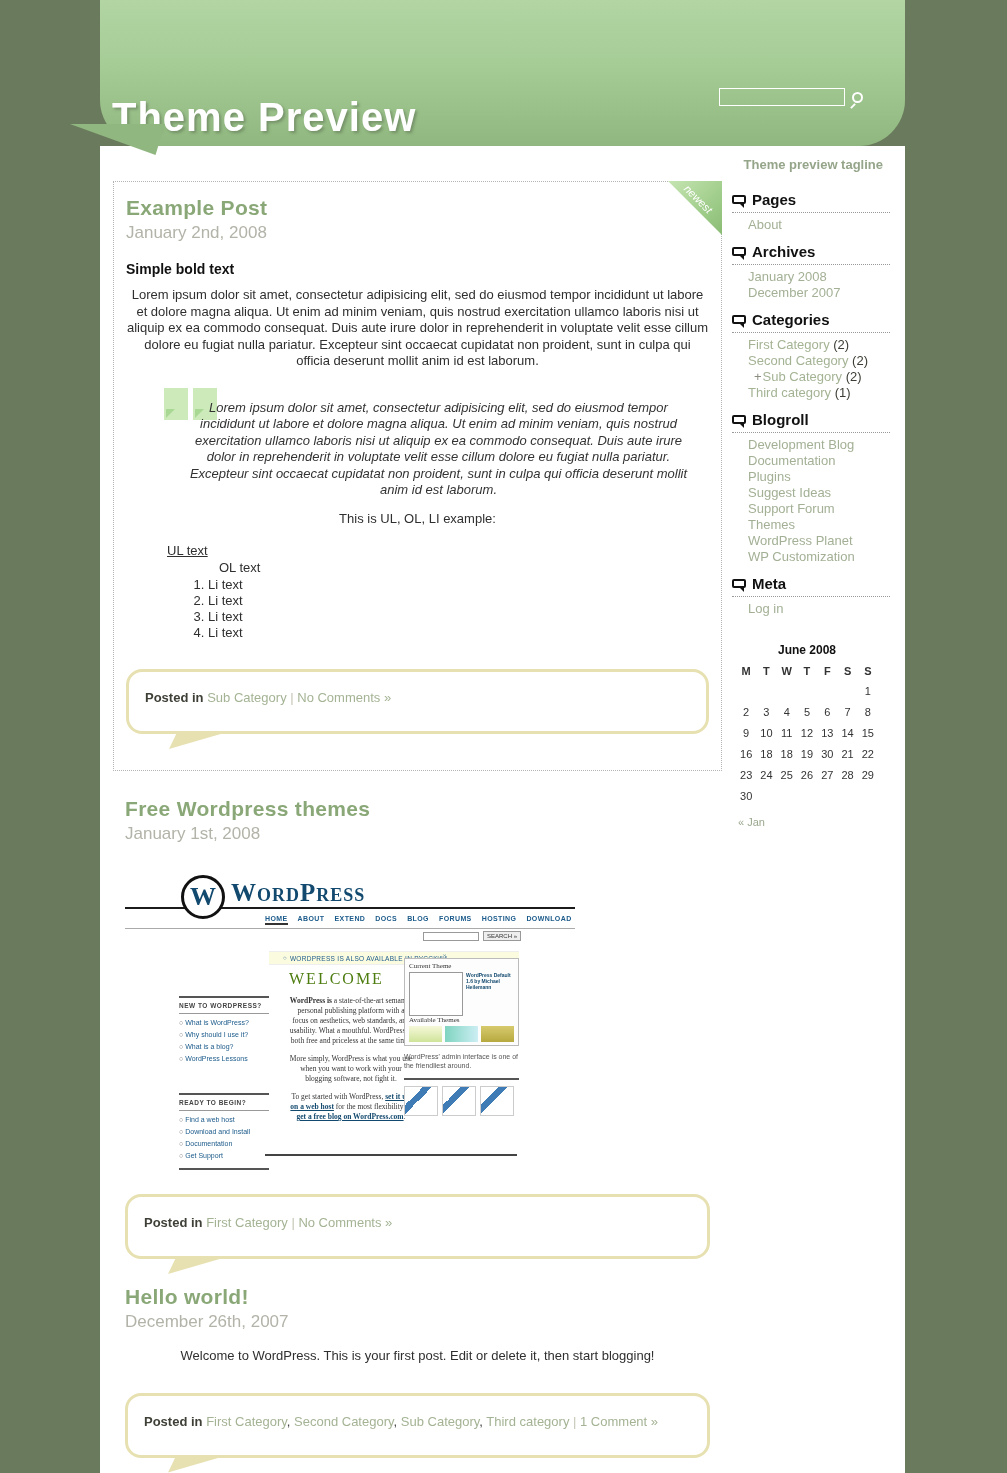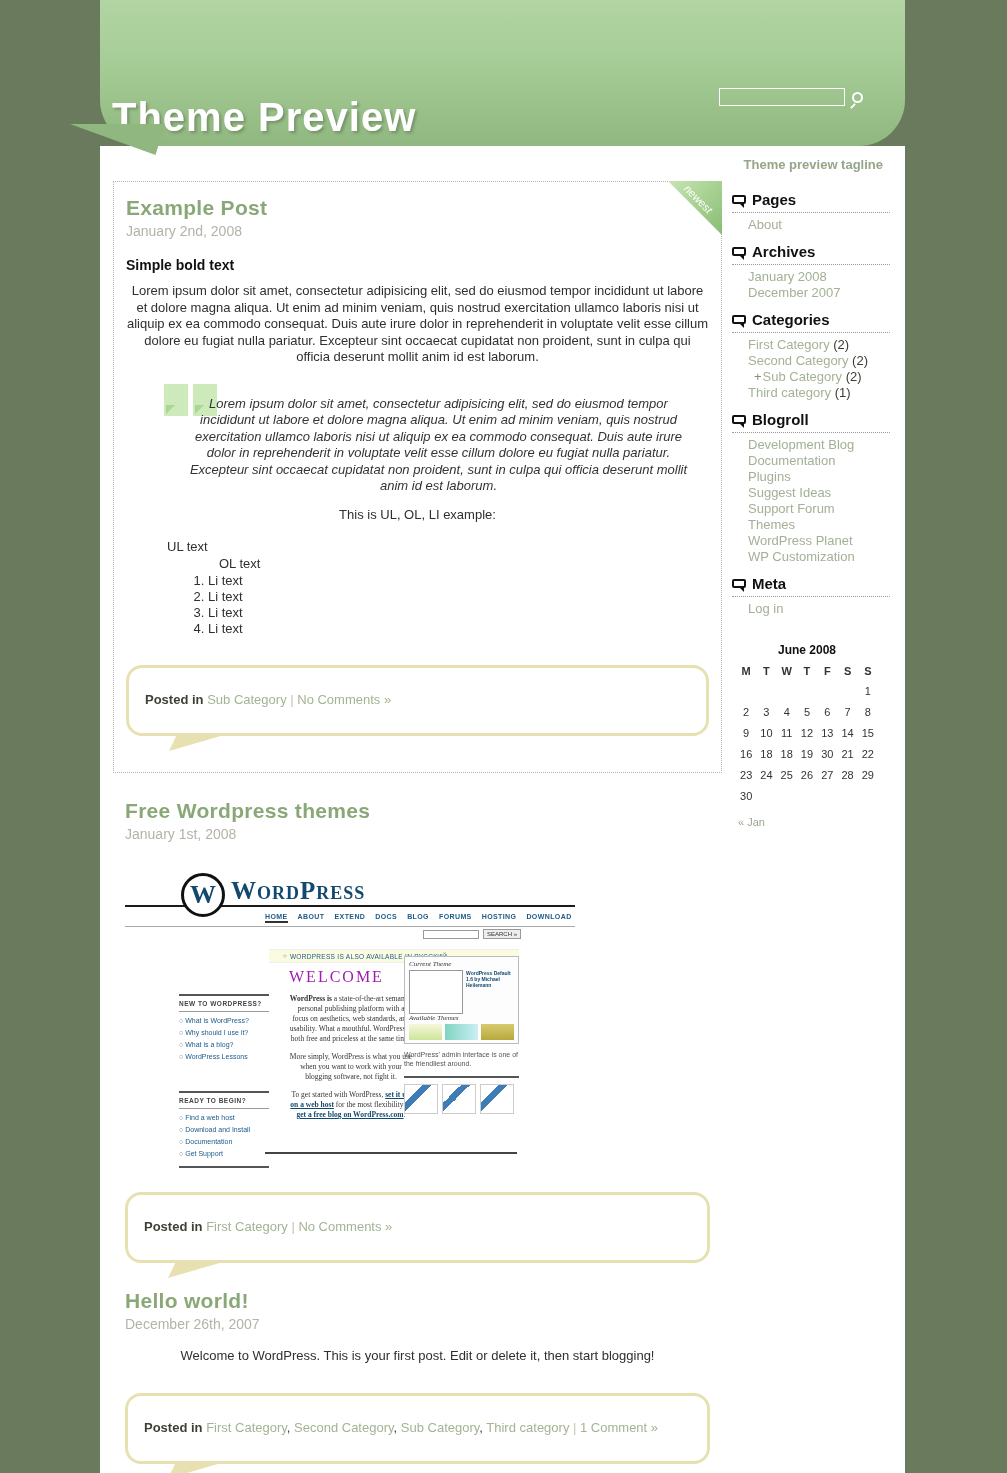--- a/index.html
+++ b/index.html
@@ -40,50 +40,50 @@
 
   
   .content { background:#fff; display:flex; padding:4px 0 40px 13px; flex:1; }
   .main { width:609px; }
   .sidebar { width:158px; margin-left:10px; padding-top:0; }
 
   
   .post { padding:0 12px; margin-top:26px; position:relative; }
   .post.bordered { border:1px dotted #b4b4b4; padding:12px 12px 10px; margin-top:0; }
   .post-title { margin:2px 0 3px; font-size:21px; color:#8aa877; letter-spacing:.3px; }
-  .post-date { font-size:14px; color:#b3b3a9; margin-bottom:16px; }
+  .post-date { font-size:17px; color:#b3b3a9; margin-bottom:16px; }
   .post p { font-size:13px; line-height:16.5px; color:#2f2f2f; margin:9px 0;text-align:center; }
   .bold-heading { font-size:14px; color:#111; margin:18px 0 10px; }
   .content a { text-decoration:none; }
   .green-link { color:#a4b394; cursor:pointer; }
 
   
   .ribbon {
     position:absolute; top:-1px; right:-1px; width:54px; height:54px;
     background:linear-gradient(135deg,#c6e5b2 0%,#a3cf8e 55%,#8abc75 100%);
     clip-path:polygon(0 0,100% 0,100% 100%);
   }
   .ribbon span { position:absolute; left:13px; top:12px; transform:rotate(45deg); color:#fff; font-style:italic; font-size:11px; }
 
   
   .bquote { position:relative; margin:30px 18px 12px 60px; }
   .quote-icon { position:absolute; left:-22px; top:-12px; z-index:0; }
   .quote-icon i { display:inline-block; width:24px; height:32px; background:#cdeaba; margin-right:5px; position:relative; }
   .quote-icon i::after { content:""; position:absolute; left:2px; bottom:2px; width:0; height:0; border-top:9px solid #a9d794; border-right:9px solid transparent; }
   .bquote p { position:relative; z-index:1; margin:0; font-style:italic; color:#333; }
 
-  .ul-text { margin:16px 0 2px 41px; font-size:13px; color:#2f2f2f; }
+  .ul-text { margin:16px 0 2px 41px; font-size:13px; color:#2f2f2f;text-decoration:underline; }
   .ol-sub  { margin:2px 0 2px 93px; font-size:13px; color:#2f2f2f; }
   .li-list { margin:2px 0 0 64px; padding-left:18px; }
   .li-list li { font-size:13px; line-height:16px; color:#2f2f2f; }
 
   
   .posted {
     position:relative; margin:28px 0 26px; border:3px solid #e7e1b2; border-radius:16px;
-    padding:24px 16px 26px; font-size:13px; color:#3f3f37; background:#fff;
+    padding:18px 16px 26px; font-size:13px; color:#3f3f37; background:#fff;
   }
   .posted-tail { position:absolute; left:40px; bottom:-18px; width:62px; height:18px; background:#e7e1b2; clip-path:polygon(0 100%,14% 0,100% 0); }
   .posted .label { font-weight:bold; color:#3f3f37; }
   .posted .pipe { color:#c5c5b5; }
   .posted .comma { color:#444; }
 
   
   .wpshot { position:relative; width:450px; height:292px; margin:30px 0 20px; background:#fff;
             font-family:"Liberation Serif", serif; }
   .wp-topline { position:absolute; left:0; top:33px; width:100%; height:2px; background:#1b1b1b; }
@@ -108,26 +108,26 @@
   }
   .wp-notice::before { content:"○"; margin-right:3px; font-size:6px; }
   .wp-leftcol { position:absolute; left:54px; top:122px; width:90px; font-family:"Liberation Sans",sans-serif; }
   .wp-lhead { font-size:6.5px; font-weight:bold; color:#444; letter-spacing:.5px;
               border-top:2px solid #555; border-bottom:1px solid #999; padding:4px 0; }
   .wp-llink { display:block; font-size:7px; color:#1b5a8a; margin:5px 0; }
   .wp-llink::before { content:"○ "; color:#777; }
   .wp-lgap { height:26px; }
   .wp-lbottom { border-bottom:2px solid #555; height:6px; }
   .wp-centercol { position:absolute; left:164px; top:96px; width:124px; }
-  .wp-welcome { font-size:16px; color:#a21caf; letter-spacing:2px; margin:0 0 8px; font-weight:normal; }
+  .wp-welcome { font-size:16px; color:#4d7c0f; letter-spacing:2px; margin:0 0 8px; font-weight:normal; }
   .wp-centercol p { font-size:7.5px; line-height:10px; color:#333; margin:0 0 8px; }
   .wp-centercol .wlink { font-weight:bold; text-decoration:underline; color:#12496e; }
   .wp-rightcol { position:absolute; left:279px; top:84px; width:115px; }
   .ct-box { border:1px solid #bbb; background:#fdfdfd; padding:3px 4px; }
-  .ct-label { font-size:7px; color:#333; margin-bottom:2px;font-style:italic; }
+  .ct-label { font-size:7px; color:#333; margin-bottom:2px; }
   .ct-row { display:flex; gap:3px; }
   .ct-thumb { width:54px; height:44px; border:1px solid #999; background:#fff; flex:none; }
   .ct-thumb .bar { height:9px; background:#3f7cb5; margin:3px 3px 2px; }
   .ct-thumb .ln { height:2px; background:#d8d8d8; margin:2px 5px; }
   .ct-name { font-size:5px; font-weight:bold; color:#12496e; font-family:"Liberation Sans",sans-serif; }
   .avail-row { display:flex; gap:3px; margin-top:2px; }
   .avail-row i { display:block; width:33px; height:16px; }
   .avail-row i:nth-child(1){ background:linear-gradient(#f6f8da,#cfe49a); }
   .avail-row i:nth-child(2){ background:linear-gradient(90deg,#7fd4c0,#cdeef4); }
   .avail-row i:nth-child(3){ background:linear-gradient(#d6ca6e,#b7a93f); }

